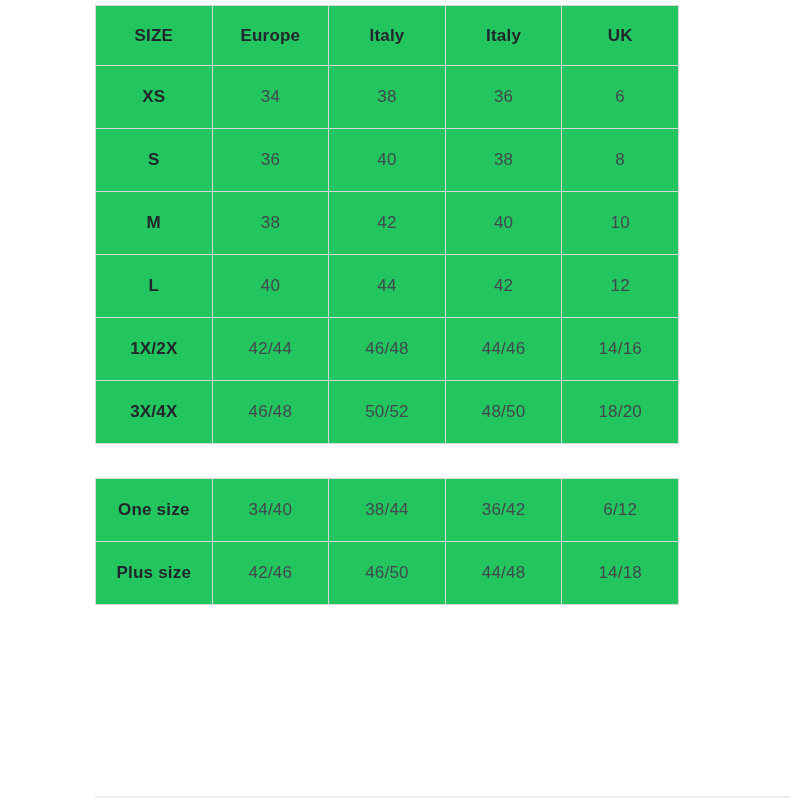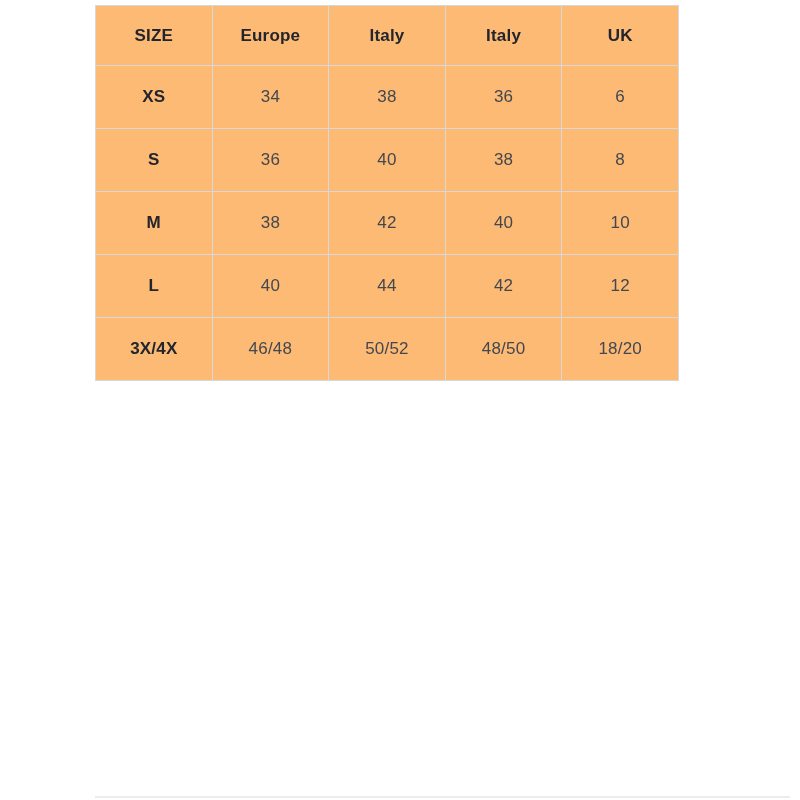--- a/index.html
+++ b/index.html
@@ -22,21 +22,21 @@
   .chart-wrap {
     position: absolute;
     left: 95px;
     top: 5px;
     width: 584px;
   }
   table {
     width: 100%;
     border-collapse: collapse;
     table-layout: fixed;
-    background: #fdba74;
+    background: #22c55e;
   }
   th, td {
     border: 1px solid var(--table-border);
     text-align: center;
     vertical-align: middle;
     padding: 0;
     font-size: 17px;
     letter-spacing: 0.2px;
   }
   thead th {
@@ -106,25 +106,50 @@
           <td>10</td>
         </tr>
         <tr>
           <th>L</th>
           <td>40</td>
           <td>44</td>
           <td>42</td>
           <td>12</td>
         </tr>
         <tr>
+          <th>1X/2X</th>
+          <td>42/44</td>
+          <td>46/48</td>
+          <td>44/46</td>
+          <td>14/16</td>
+        </tr>
+        <tr>
           <th>3X/4X</th>
           <td>46/48</td>
           <td>50/52</td>
           <td>48/50</td>
           <td>18/20</td>
         </tr>
       </tbody>
   </table>
 
+  <table class="secondary-table">
+    <tbody>
+        <tr>
+          <th>One size</th>
+          <td>34/40</td>
+          <td>38/44</td>
+          <td>36/42</td>
+          <td>6/12</td>
+        </tr>
+        <tr>
+          <th>Plus size</th>
+          <td>42/46</td>
+          <td>46/50</td>
+          <td>44/48</td>
+          <td>14/18</td>
+        </tr>
+      </tbody>
+  </table>
 
 </div>
 
 <div class="bottom-divider"></div>
 
 </body></html>

